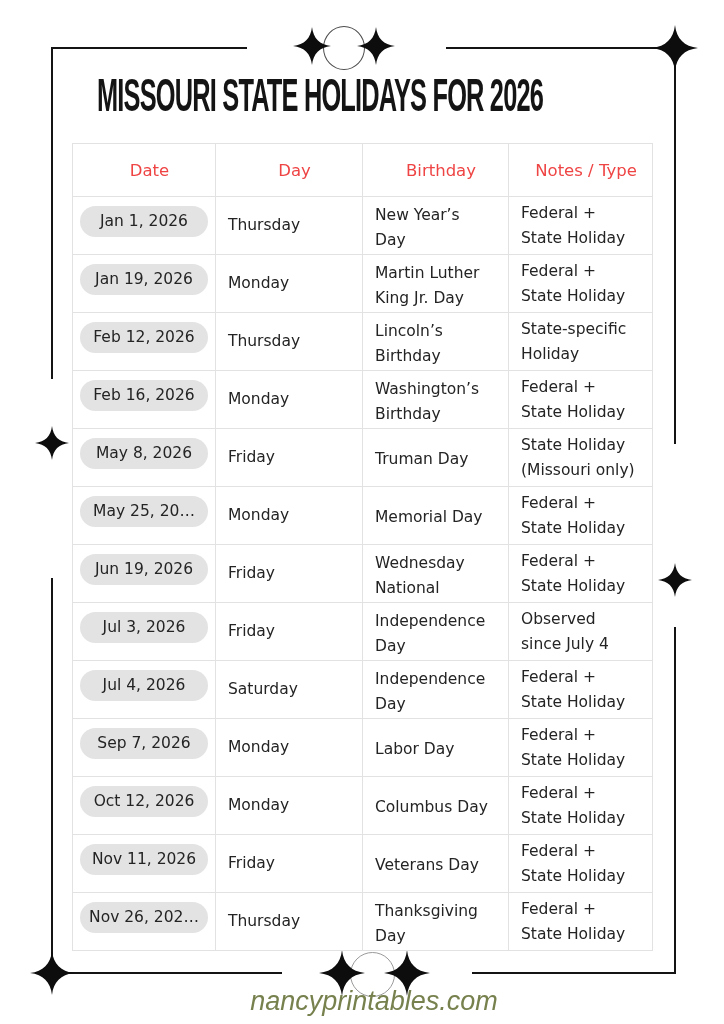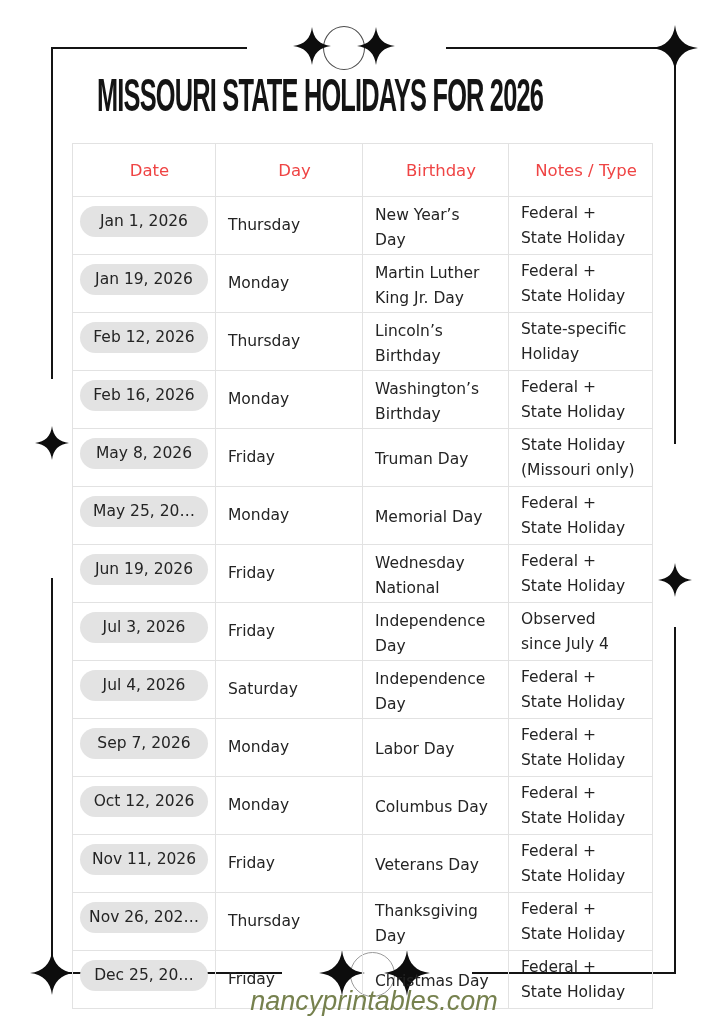--- a/index.html
+++ b/index.html
@@ -214,24 +214,18 @@
           <td class="day-cell">Friday</td>
           <td class="holiday-cell">Veterans Day</td>
           <td class="notes-cell">Federal + State Holiday</td>
         </tr>
         <tr>
           <td class="date-cell"><span class="date-pill">Nov 26, 202…</span></td>
           <td class="day-cell">Thursday</td>
           <td class="holiday-cell">Thanksgiving Day</td>
           <td class="notes-cell">Federal + State Holiday</td>
         </tr>
-        <tr>
-          <td class="date-cell"><span class="date-pill">Dec 25, 20…</span></td>
-          <td class="day-cell">Friday</td>
-          <td class="holiday-cell">Christmas Day</td>
-          <td class="notes-cell">Federal + State Holiday</td>
-        </tr>
       </tbody>
   </table>
 
   <div class="footer">nancyprintables.com</div>
 
 </div>
 
 </body></html>

